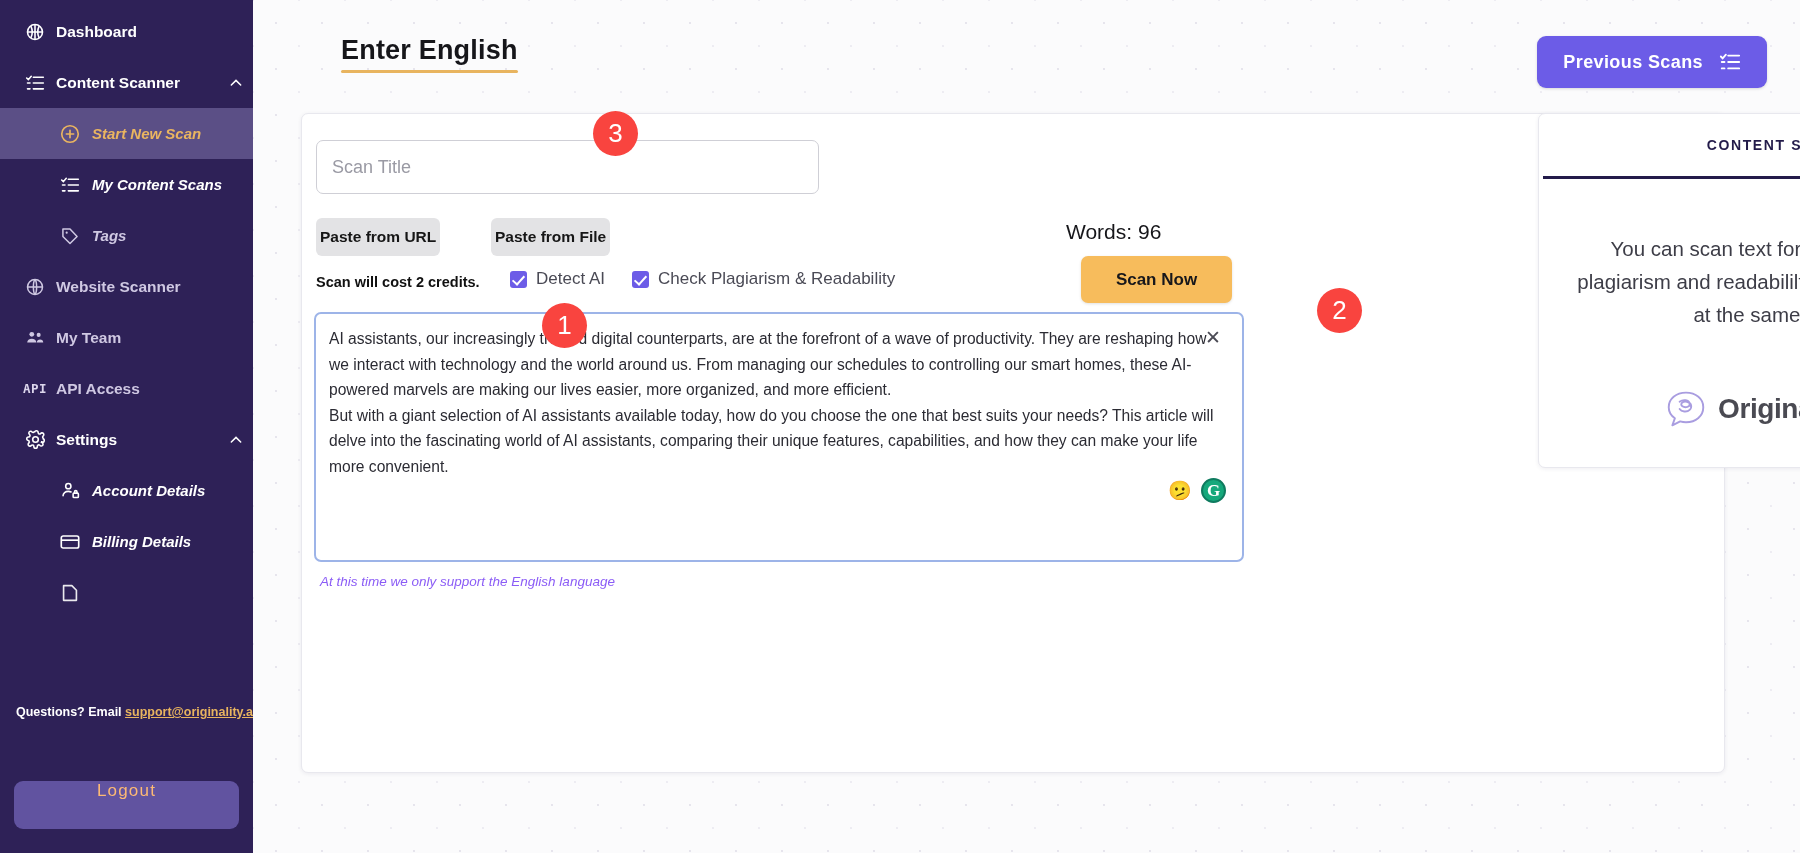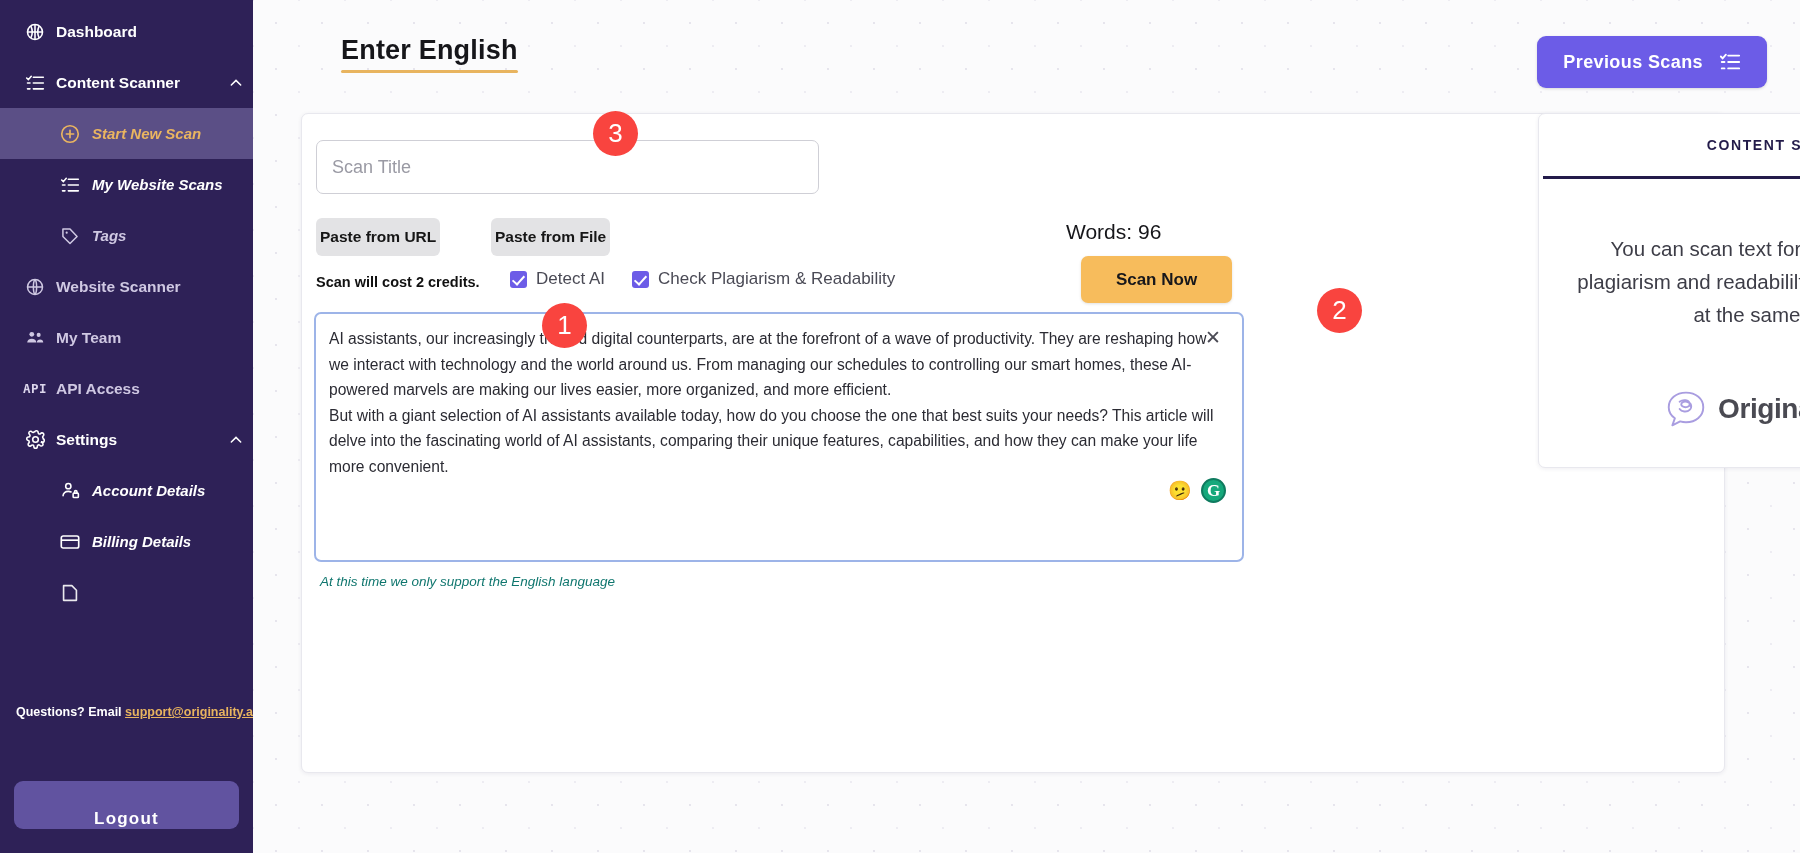--- a/index.html
+++ b/index.html
@@ -62,24 +62,24 @@
     background: #2e2157;
     white-space: nowrap;
   }
   #support-line a { color: #e8b45f; text-decoration: underline; }
 
   #logout-btn {
     position: absolute; left: 14px; right: 14px; bottom: 24px;
     height: 48px;
     background: #6153a0;
     border-radius: 9px;
-    color: #ffffff;
-    font-size: 17px; font-weight: bold;
+    color: #fdba74;
+    font-size: 17px; font-weight: normal;
     letter-spacing: 1.2px;
-    display: flex; align-items: flex-end; justify-content: center;
+    display: flex; align-items: flex-start; justify-content: center;
     cursor: pointer;
   }
 
   
   #main {
     flex: 1 1 auto; height: 853px;
     position: relative;
     background-color: #fbfbfc;
     background-image:
       radial-gradient(circle, rgba(120,110,160,.16) 1px, transparent 1.2px),
@@ -231,21 +231,21 @@
     background: #15a87b;
     color: #fff;
     font-size: 17px; font-weight: bold;
     display: flex; align-items: center; justify-content: center;
     cursor: pointer;
     font-family: "Liberation Serif", serif;
   }
 
   #lang-note {
     position: absolute; left: 18px; top: 460px;
-    font-size: 13.5px; font-style: italic; color: #0f766e;
+    font-size: 13.5px; font-style: italic; color: #8b5cf6;
   }
 
   
   #result-card {
     position: absolute;
     left: 1285px; top: 113px;
     width: 468px; height: 355px;
     background: #fff;
     border: 1px solid #e8e8ee;
     border-radius: 7px;
@@ -337,21 +337,21 @@
         <span class="lbl">Start New Scan</span>
       </div>
 
       <div class="nav-item sub">
         <span class="ico">
           <svg width="20" height="20" viewBox="0 0 24 24" fill="none" stroke="currentColor" stroke-width="1.9" stroke-linecap="round">
             <path d="M2 6l2 2 3.5-4"></path>
               <path d="M10 5h12M10 12h12M10 19h12M3 12h3M3 19h3"></path>
           </svg>
         </span>
-        <span class="lbl">My Website Scans</span>
+        <span class="lbl">My Content Scans</span>
       </div>
 
       <div class="nav-item sub muted">
         <span class="ico">
           <svg width="20" height="20" viewBox="0 0 24 24" fill="none" stroke="currentColor" stroke-width="1.8" stroke-linejoin="round">
             <path d="M20.5 12.5L12 21l-8.5-8.5V3.5H12z"></path>
               <circle cx="8" cy="8" r="1.3" fill="currentColor" stroke="none"></circle>
           </svg>
         </span>
         <span class="lbl">Tags</span>

